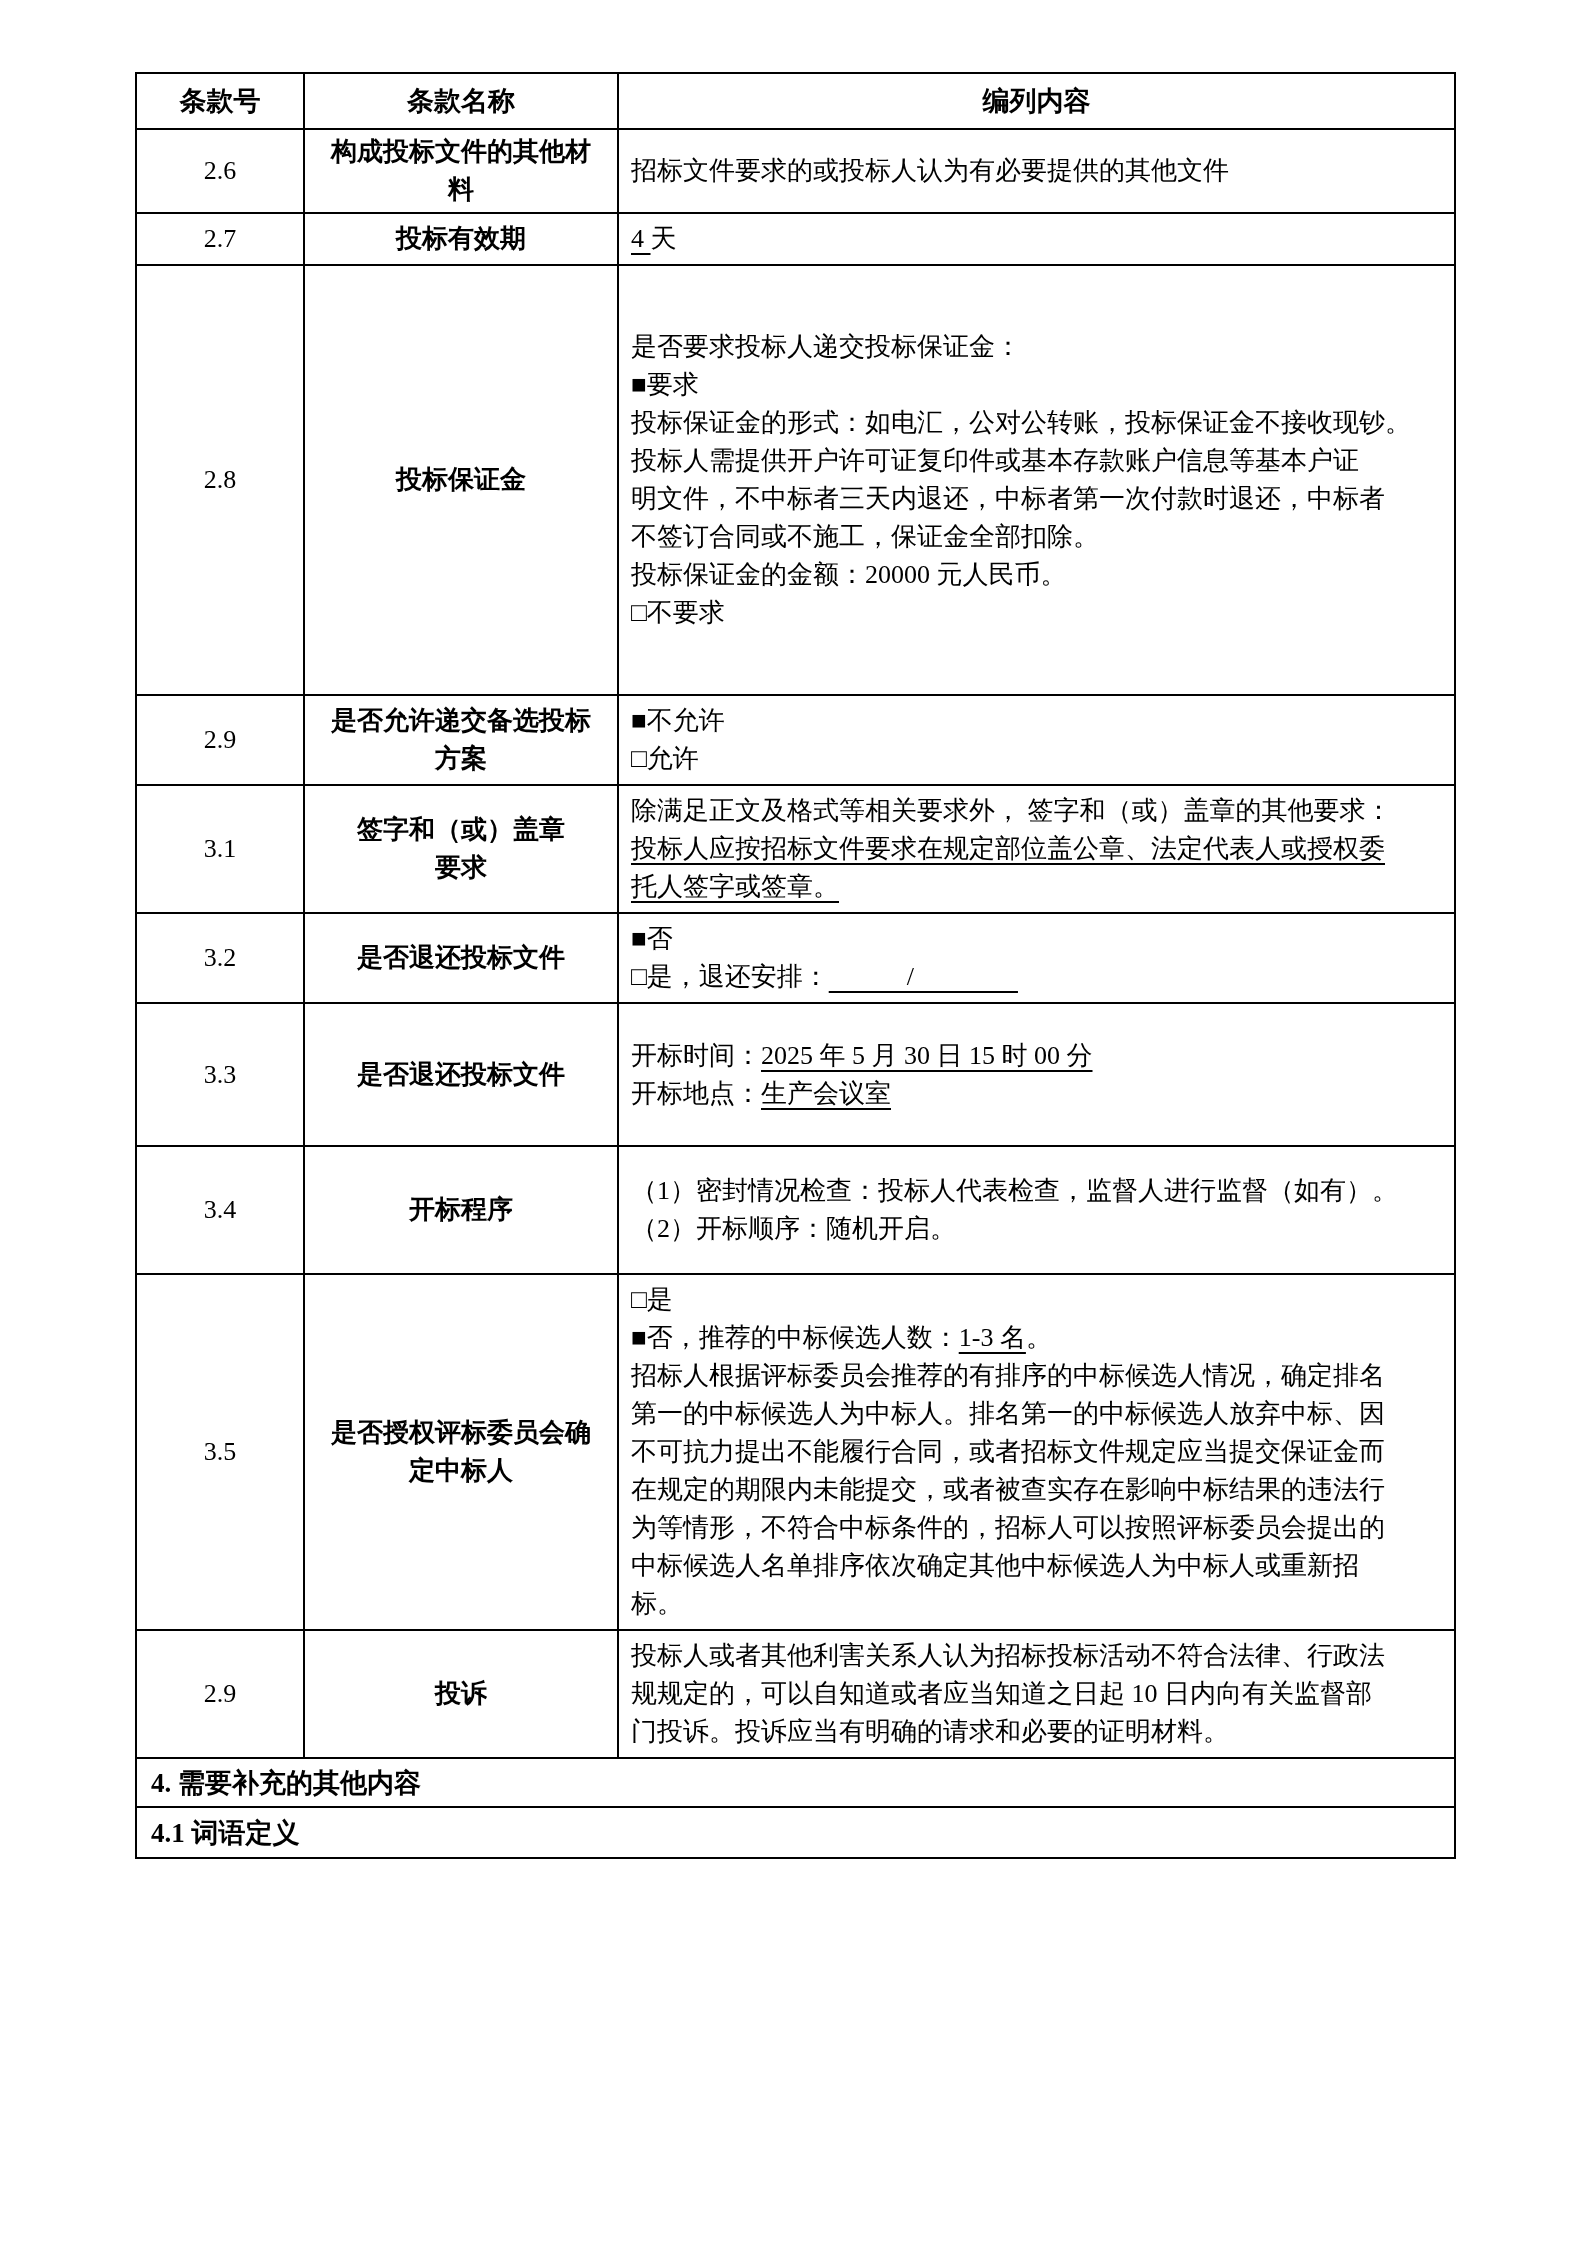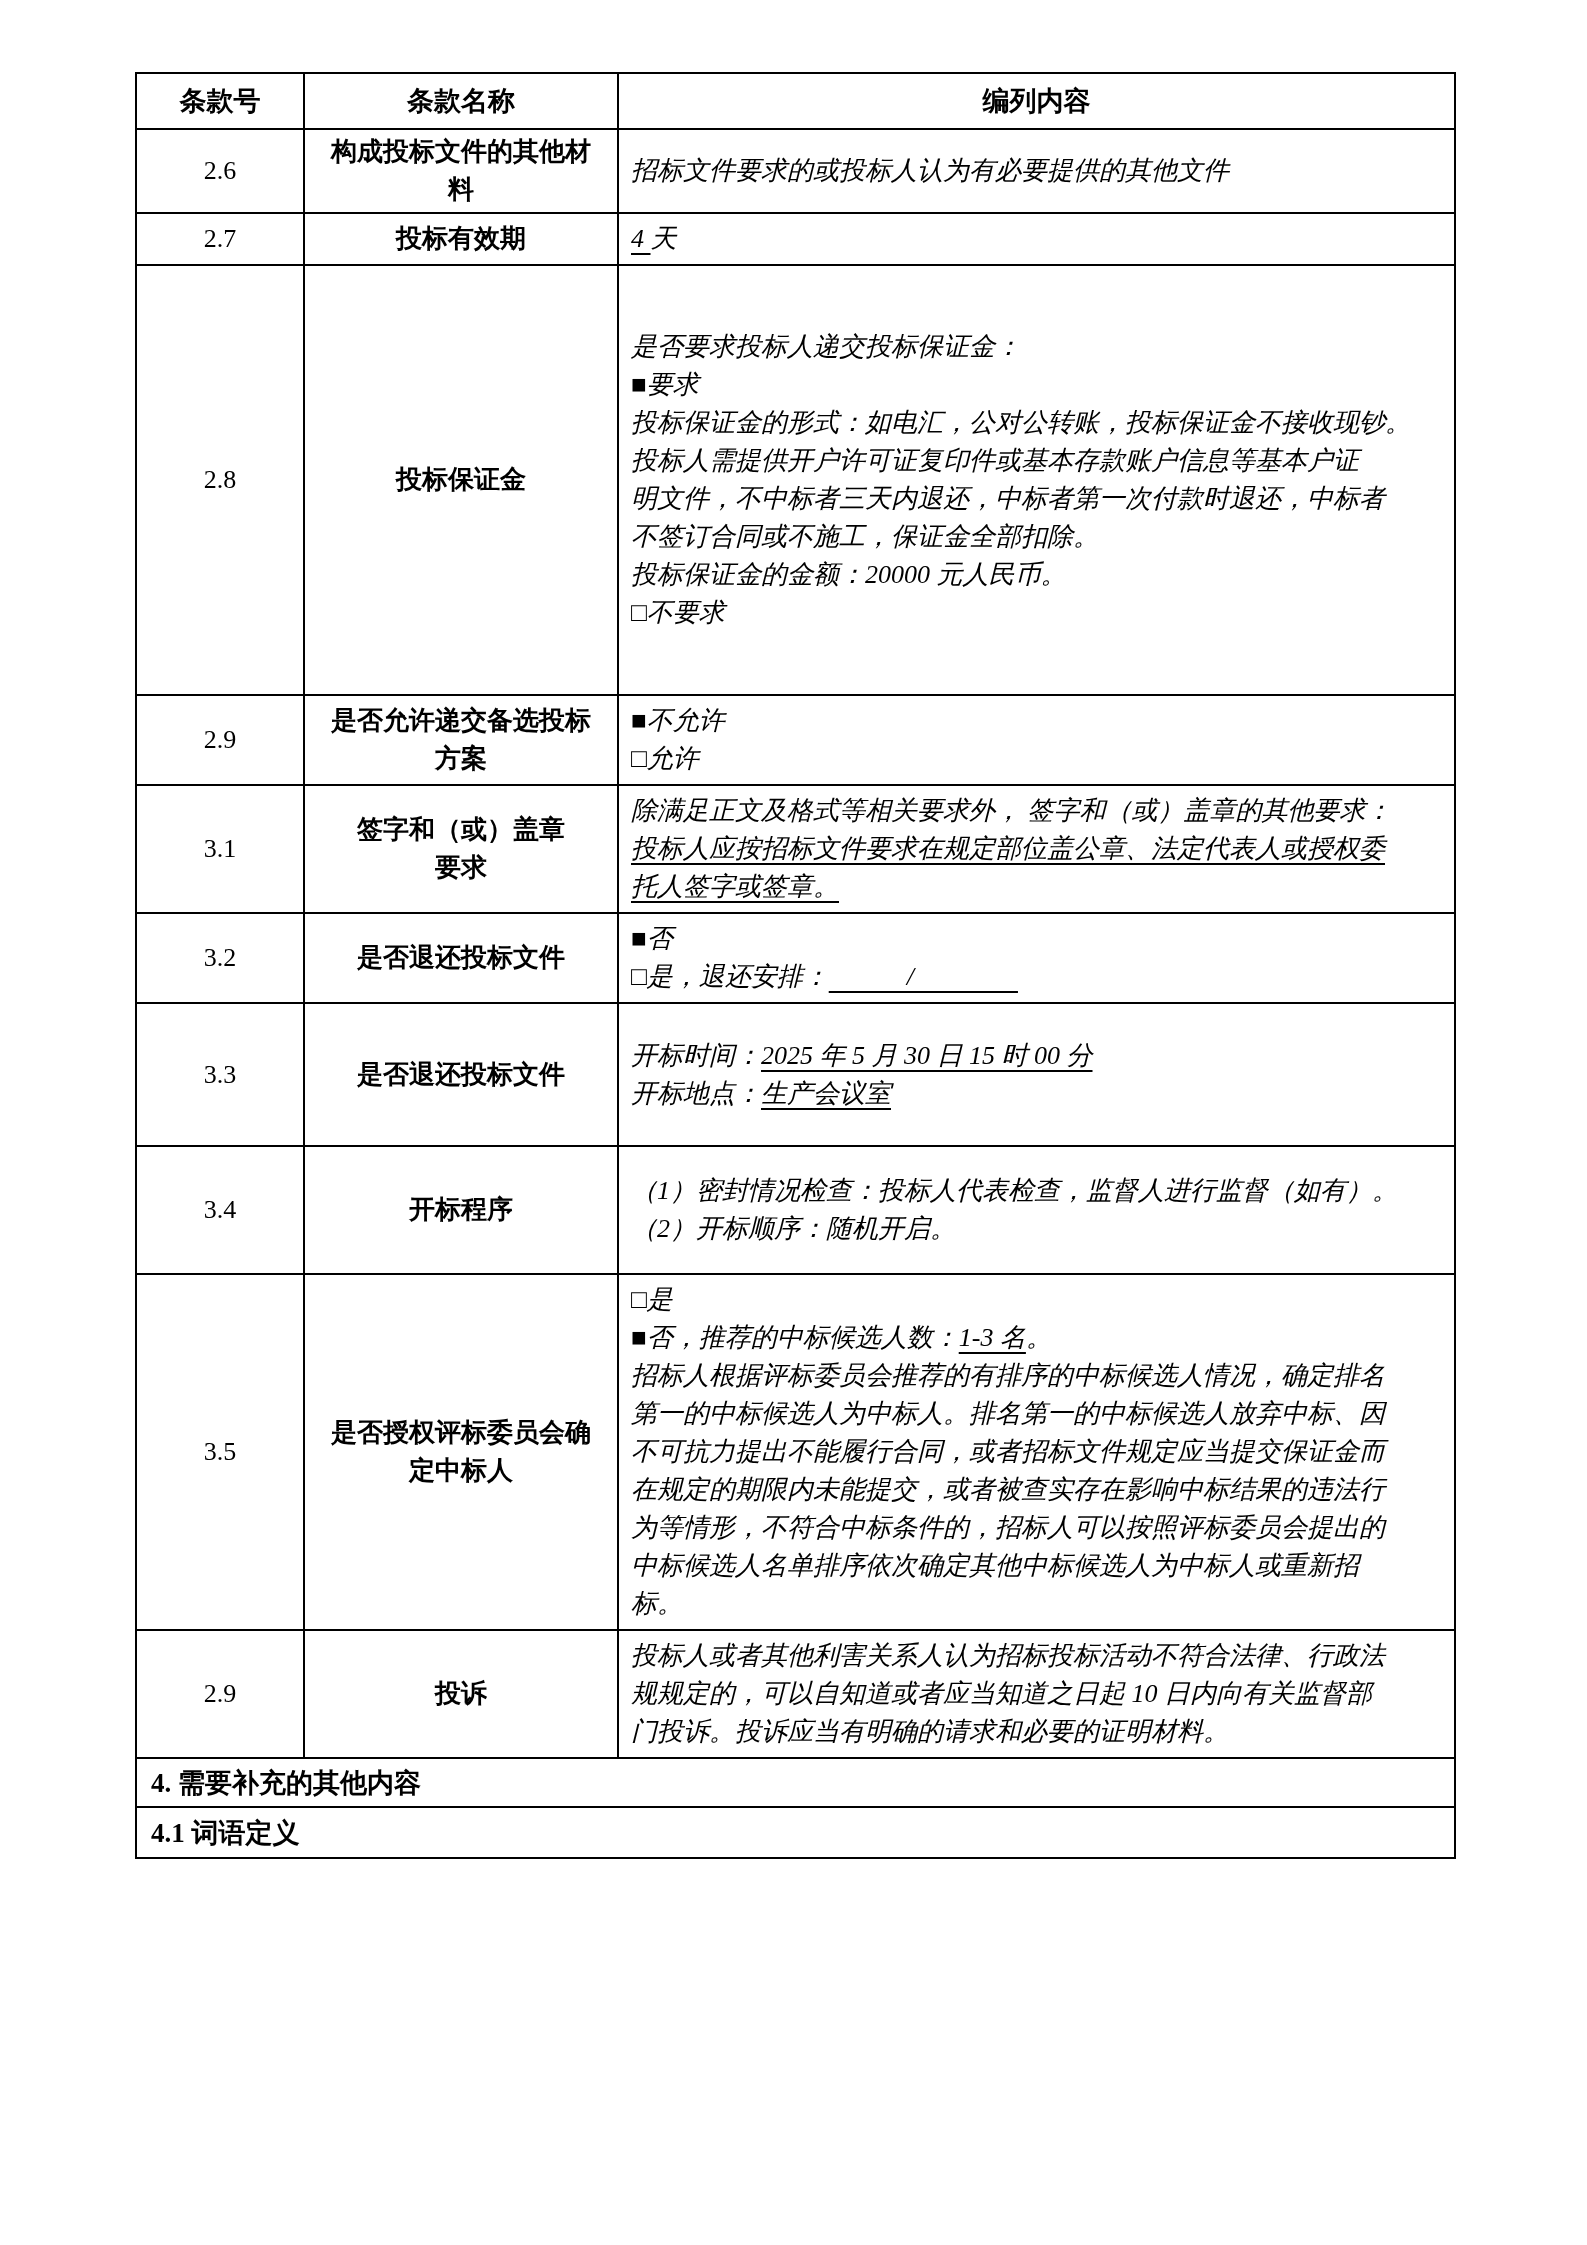--- a/index.html
+++ b/index.html
@@ -46,21 +46,20 @@
     line-height: 38px;
     white-space: pre-line;
     padding: 0 18px;
     font-weight: bold;
   }
   td.col-content {
     text-align: left;
     font-size: 26px;
     line-height: 38px;
     padding: 6px 16px 6px 12px;
-    font-style: italic;
   }
   .line { min-height: 38px; }
   .u { text-decoration: underline; text-underline-offset: 6px; }
   td.section-cell {
     font-size: 27px;
     font-weight: bold;
     text-align: left;
     padding-left: 14px;
     border-radius: 24px;
   }

